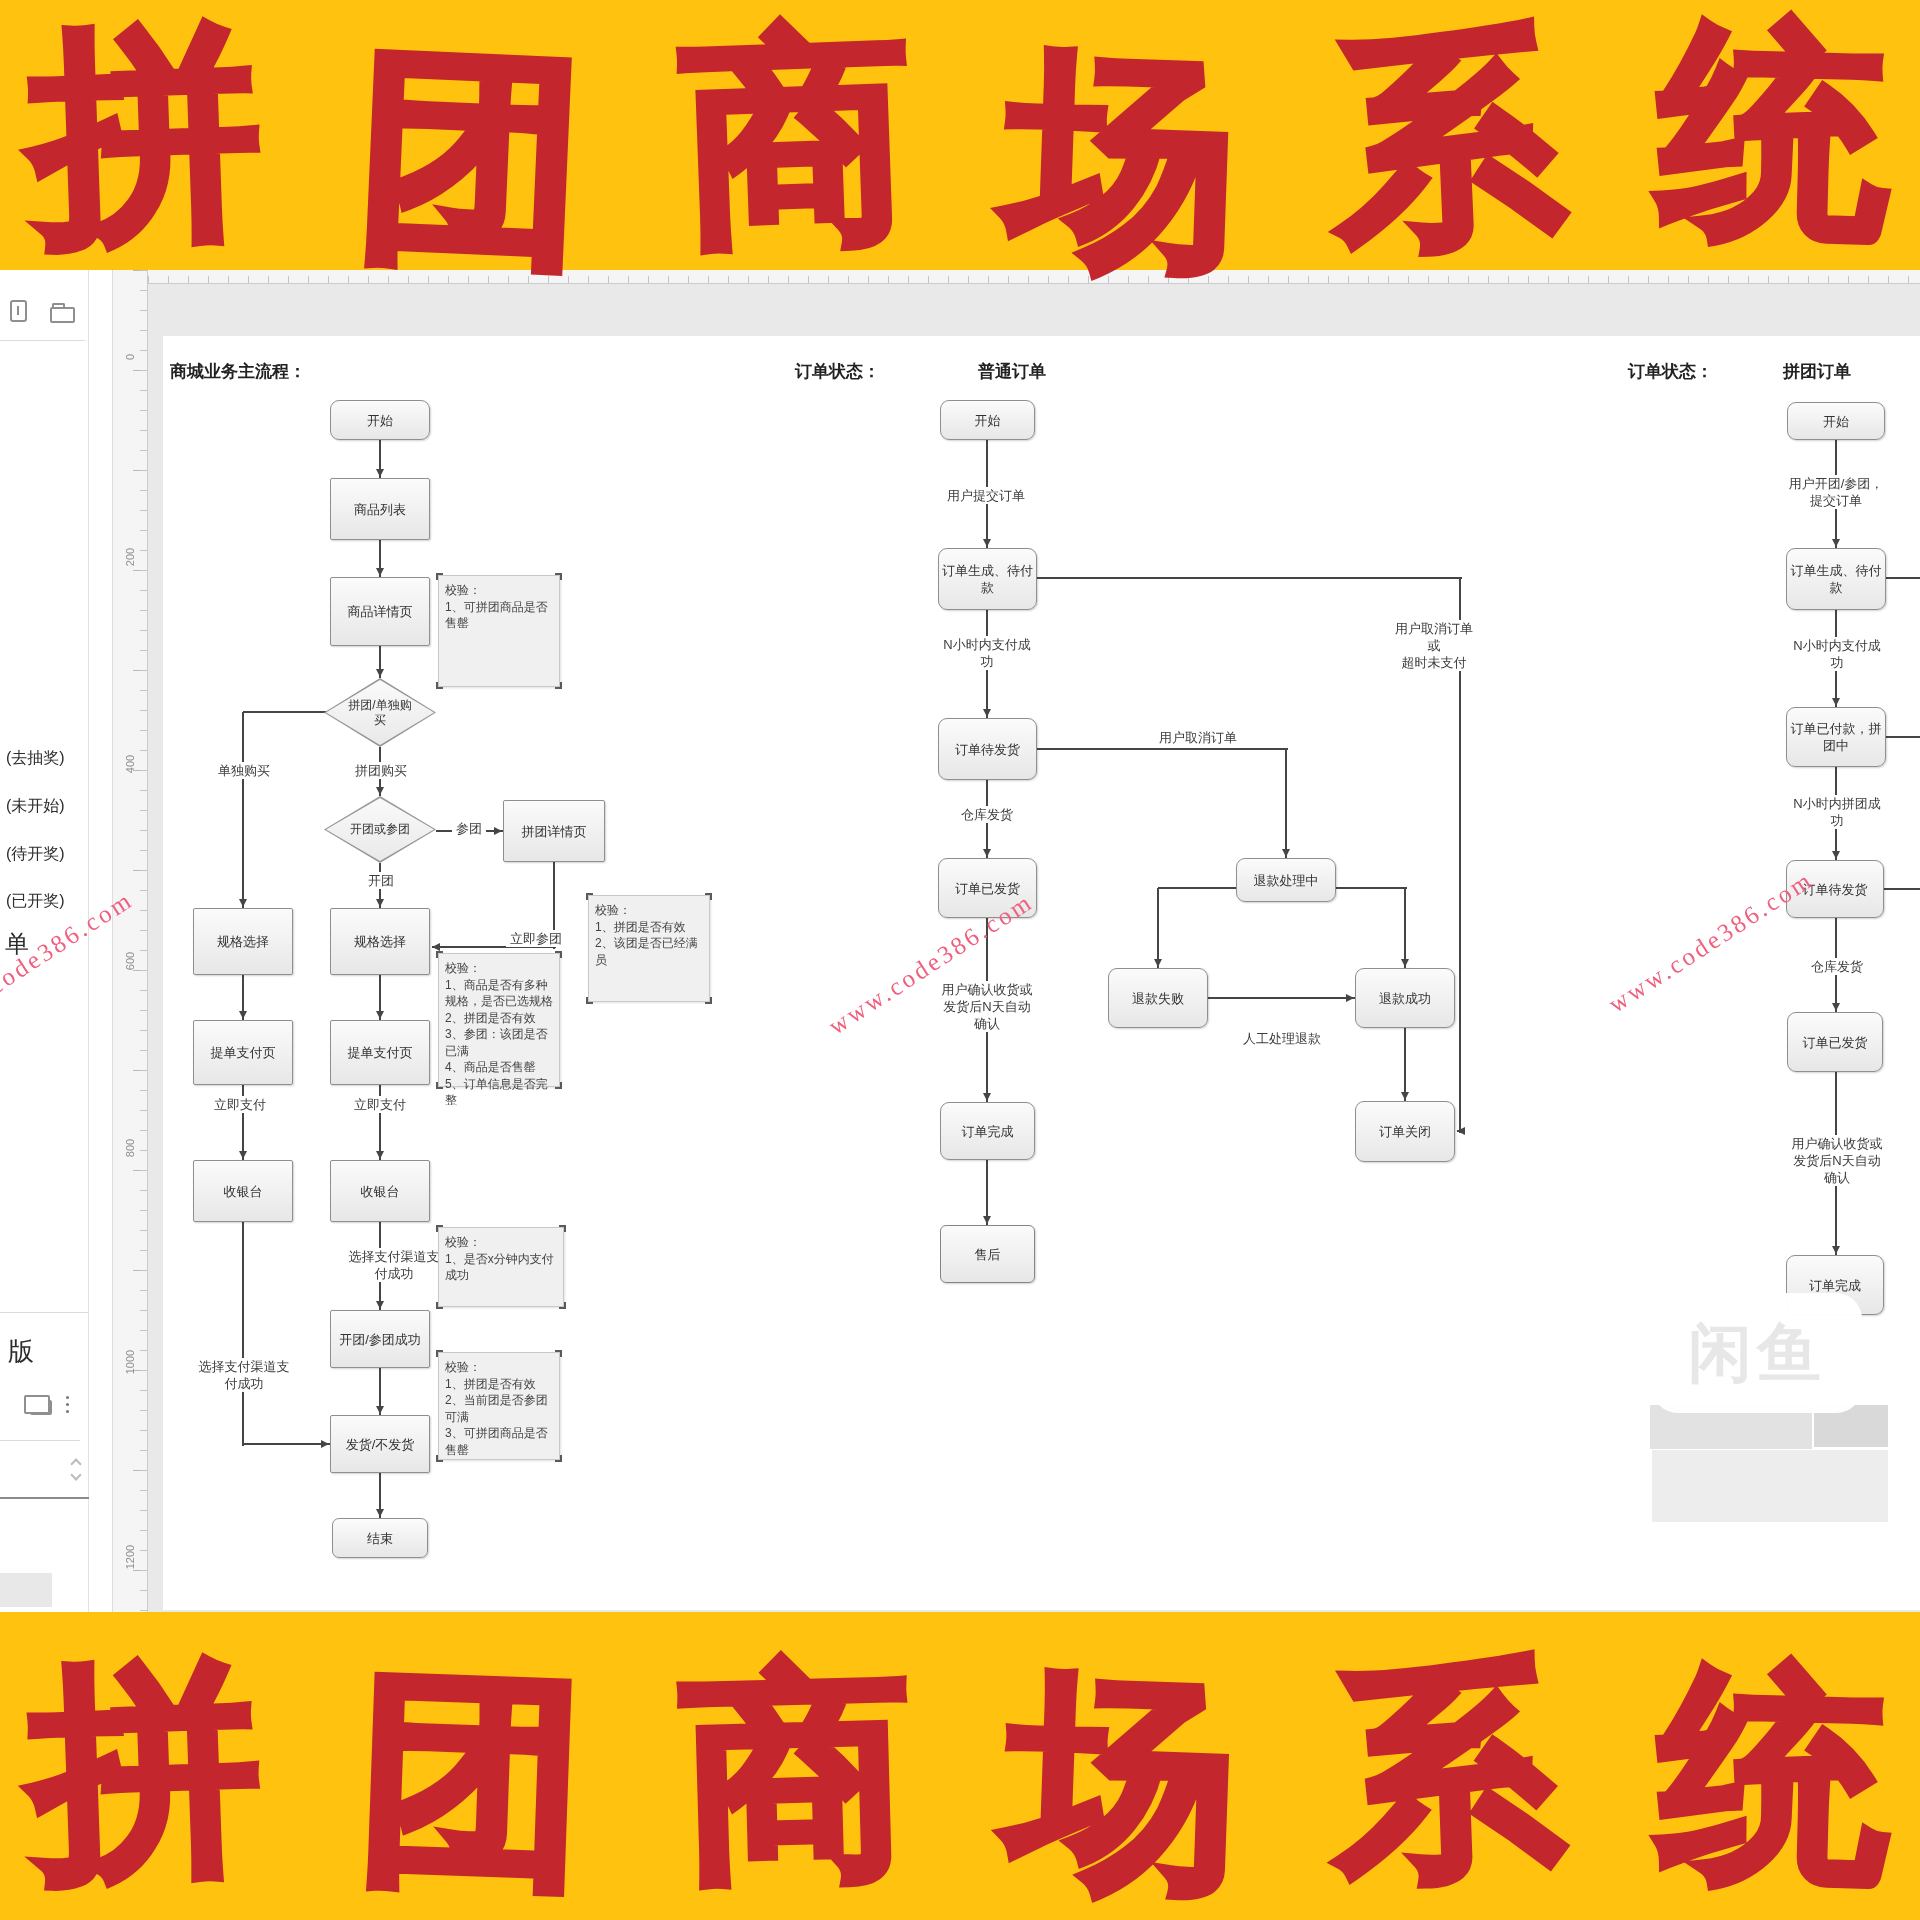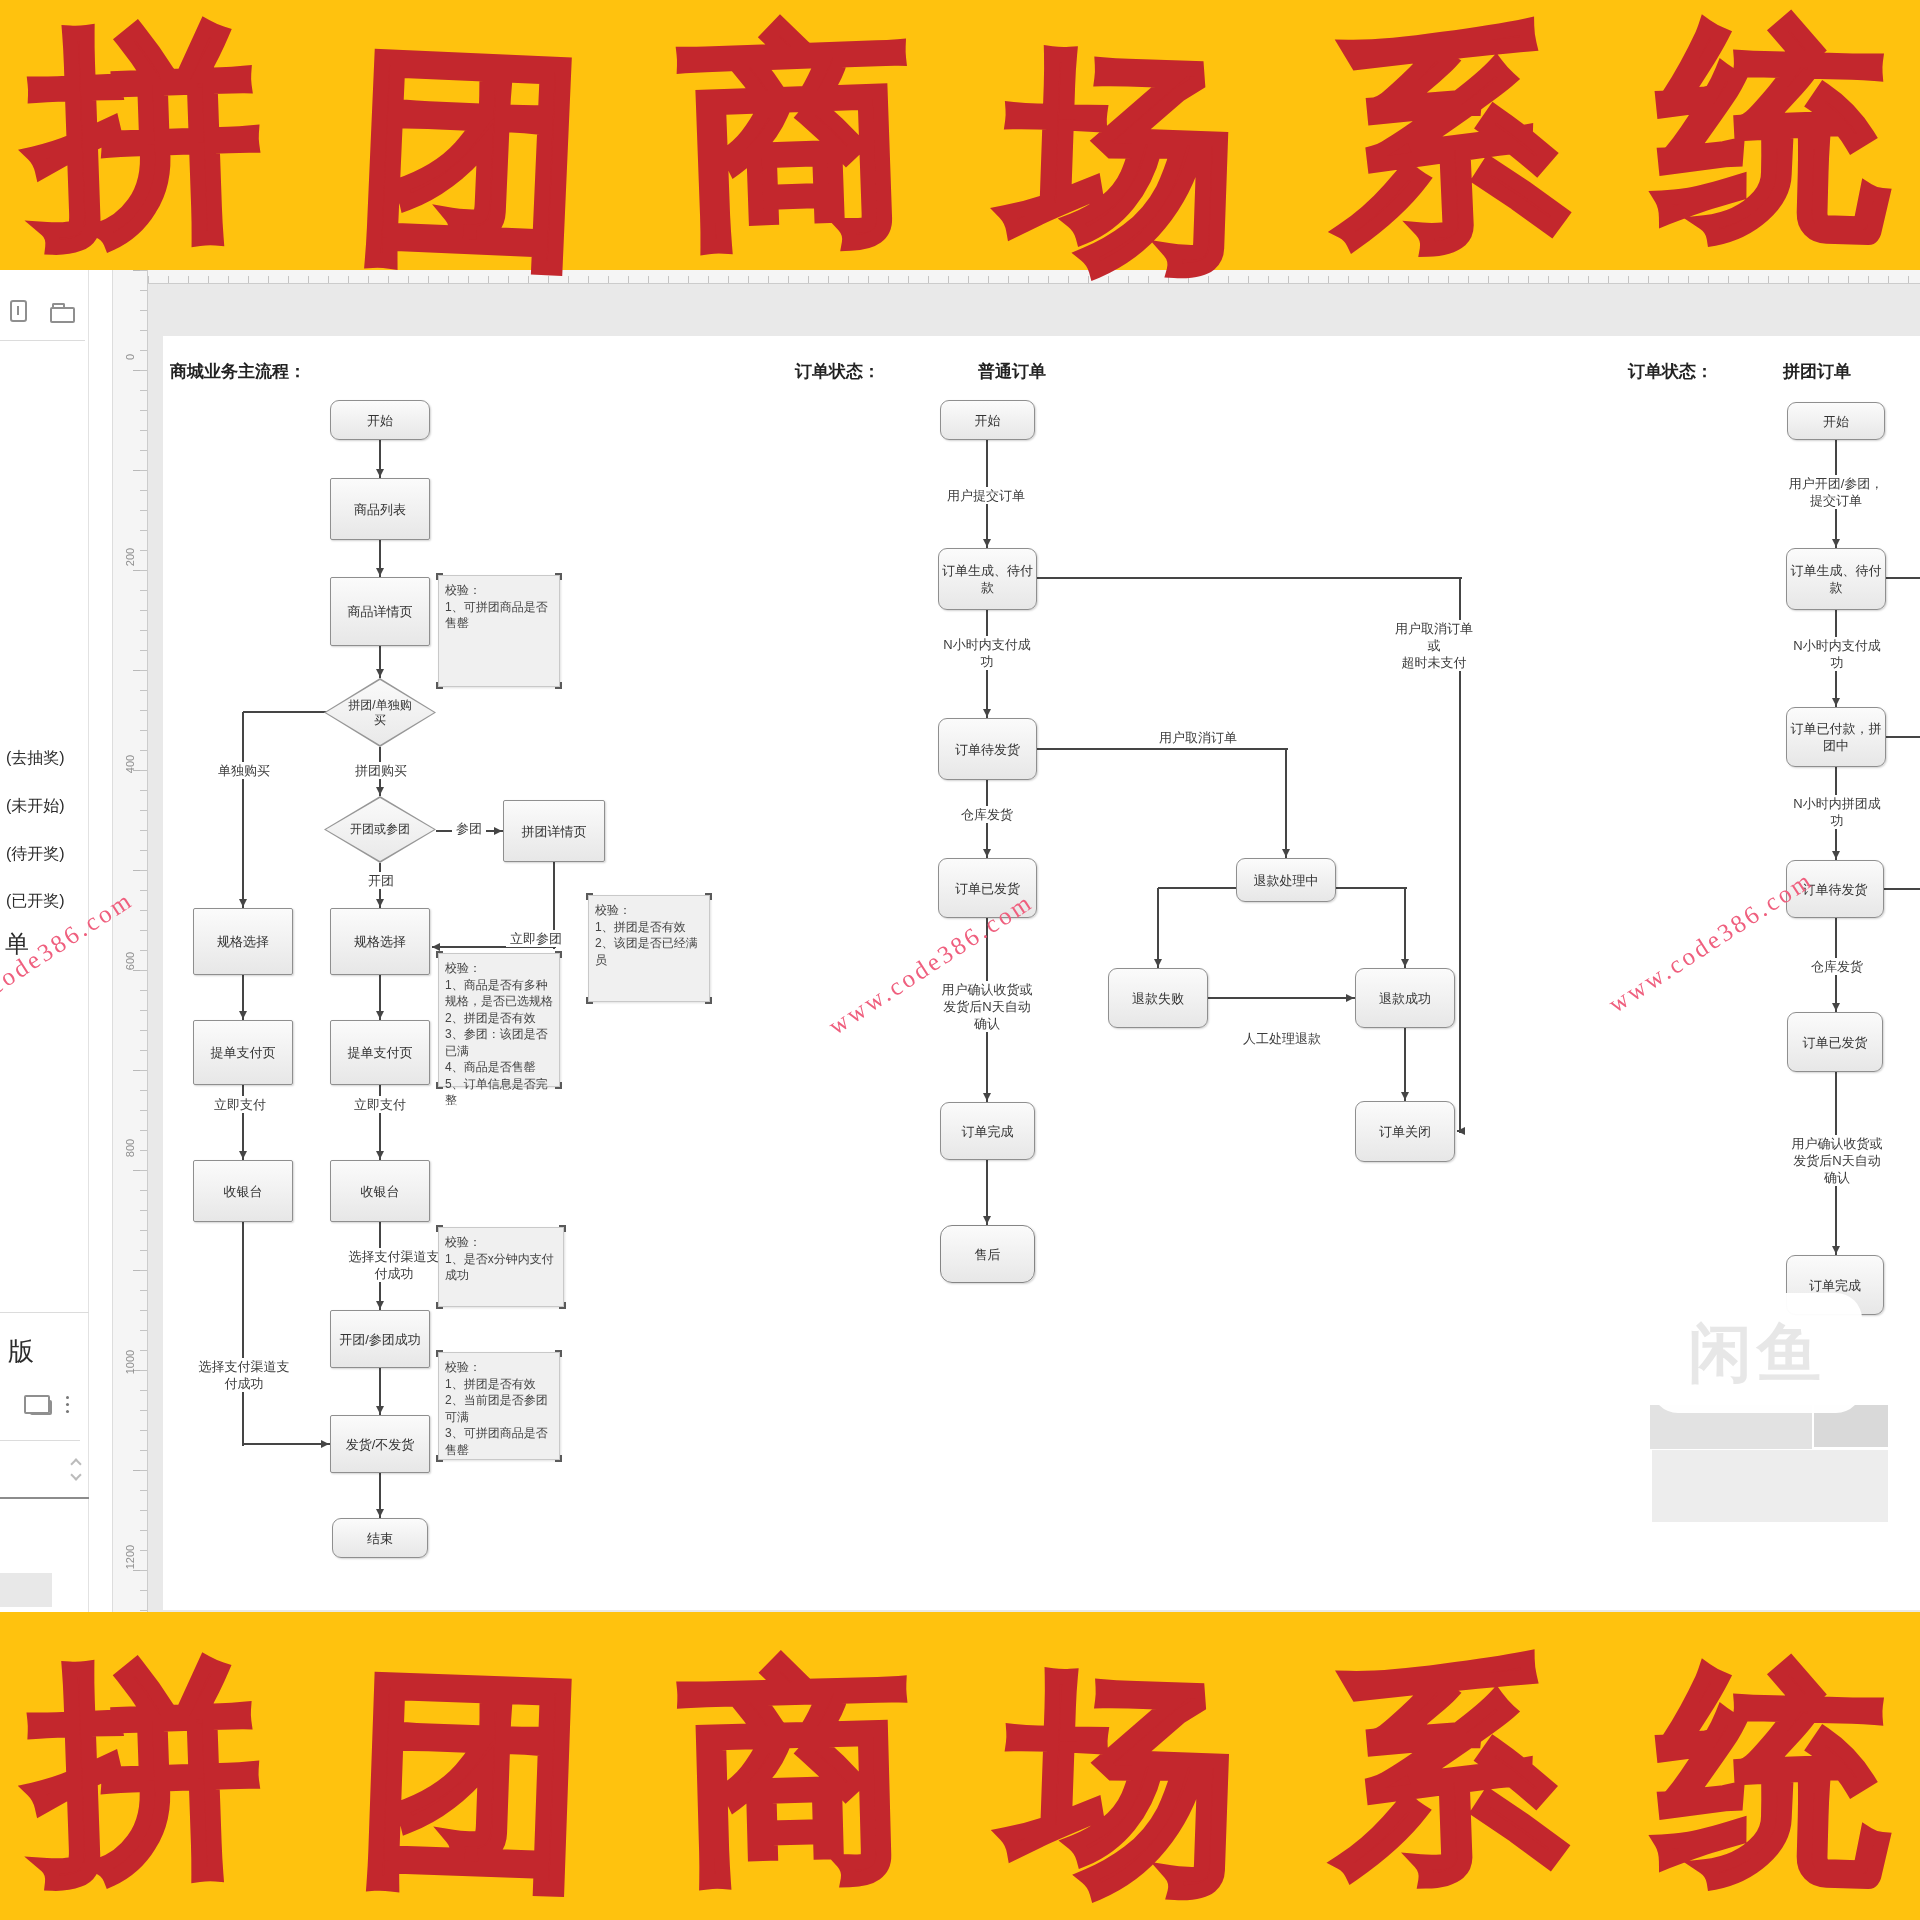--- a/index.html
+++ b/index.html
@@ -71,21 +71,21 @@
   
   #diagram{position:absolute;left:0;top:0;width:1920px;height:1920px;z-index:5}
   .flow-header{position:absolute;font-weight:bold;font-size:17px;color:#222;white-space:nowrap}
   .node{position:absolute;border:1.5px solid var(--nodeborder);
     background:linear-gradient(180deg,#fbfbfb 0%,#e7e7e7 100%);
     display:flex;align-items:center;justify-content:center;text-align:center;
     font-size:13px;line-height:17px;color:#333;white-space:pre-line;
     box-shadow:1px 1px 2px rgba(0,0,0,.18)}
   .node.round{border-radius:9px}
   .node.rect{border-radius:2px}
-  .node.plain{border-radius:12px;border-color:#858585}
+  .node.plain{border-radius:6px;border-color:#858585}
   .node.diamond{border:none;background:none;box-shadow:none}
   .dm-b{position:absolute;inset:0;background:#979797;clip-path:polygon(50% 0,100% 50%,50% 100%,0 50%)}
   .dm-f{position:absolute;inset:2px;background:linear-gradient(180deg,#fafafa,#e9e9e9);
     clip-path:polygon(50% 0,100% 50%,50% 100%,0 50%)}
   .node.diamond span{position:relative;z-index:1;font-size:12px;line-height:15px}
   .elabel{position:absolute;font-size:13px;line-height:17px;color:#3c3c3c;text-align:center;
     white-space:pre-line;background:#fff;padding:0 1px}
   .note{position:absolute;background:#f0f0f0;border:1px solid #c9c9c9;color:#444;
     font-size:12px;line-height:16.5px;padding:6px 5px 3px 6px;white-space:pre-line;
     box-shadow:1px 1px 2px rgba(0,0,0,.12)}
@@ -212,21 +212,21 @@
     <div class="node diamond" style="left: 324px; top: 796px; width: 112px; height: 67px;"><div class="dm-b"></div><div class="dm-f"></div><span>开团或参团</span></div>
     <div class="node rect" style="left: 503px; top: 800px; width: 102px; height: 62px;">拼团详情页</div>
     <div class="node rect" style="left: 193px; top: 908px; width: 100px; height: 67px;">规格选择</div>
     <div class="node rect" style="left: 330px; top: 908px; width: 100px; height: 67px;">规格选择</div>
     <div class="node rect" style="left: 193px; top: 1020px; width: 100px; height: 65px;">提单支付页</div>
     <div class="node rect" style="left: 330px; top: 1020px; width: 100px; height: 65px;">提单支付页</div>
     <div class="node rect" style="left: 193px; top: 1160px; width: 100px; height: 62px;">收银台</div>
     <div class="node rect" style="left: 330px; top: 1160px; width: 100px; height: 62px;">收银台</div>
     <div class="node rect" style="left: 330px; top: 1310px; width: 100px; height: 58px;">开团/参团成功</div>
     <div class="node rect" style="left: 330px; top: 1415px; width: 100px; height: 58px;">发货/不发货</div>
-    <div class="node round" style="left: 332px; top: 1518px; width: 96px; height: 40px;">结束</div>
+    <div class="node round" style="left: 332px; top: 1518px; width: 96px; height: 40px; border-radius: 7px;">结束</div>
     <div class="note" style="left: 438px; top: 575px; width: 122px; height: 112px;">校验：
 1、可拼团商品是否
 售罄<i class="tl"></i><i class="tr"></i><i class="bl"></i><i class="br"></i></div>
     <div class="note" style="left: 438px; top: 953px; width: 122px; height: 134px;">校验：
 1、商品是否有多种规格，是否已选规格
 2、拼团是否有效
 3、参团：该团是否已满
 4、商品是否售罄
 5、订单信息是否完整<i class="tl"></i><i class="tr"></i><i class="bl"></i><i class="br"></i></div>
     <div class="note" style="left: 588px; top: 895px; width: 122px; height: 107px;">校验：

